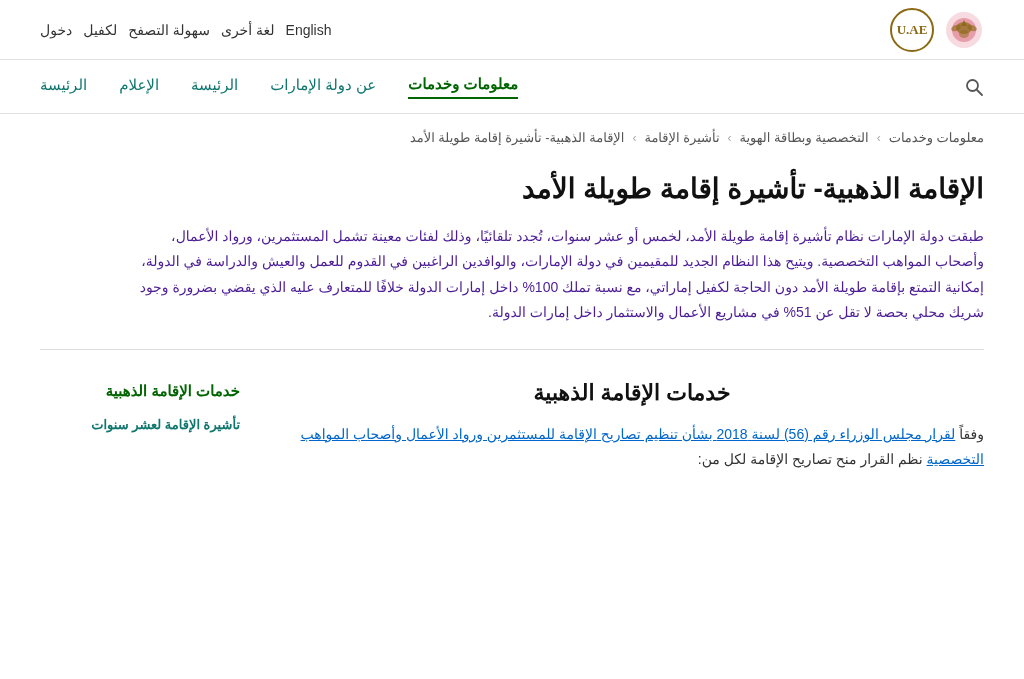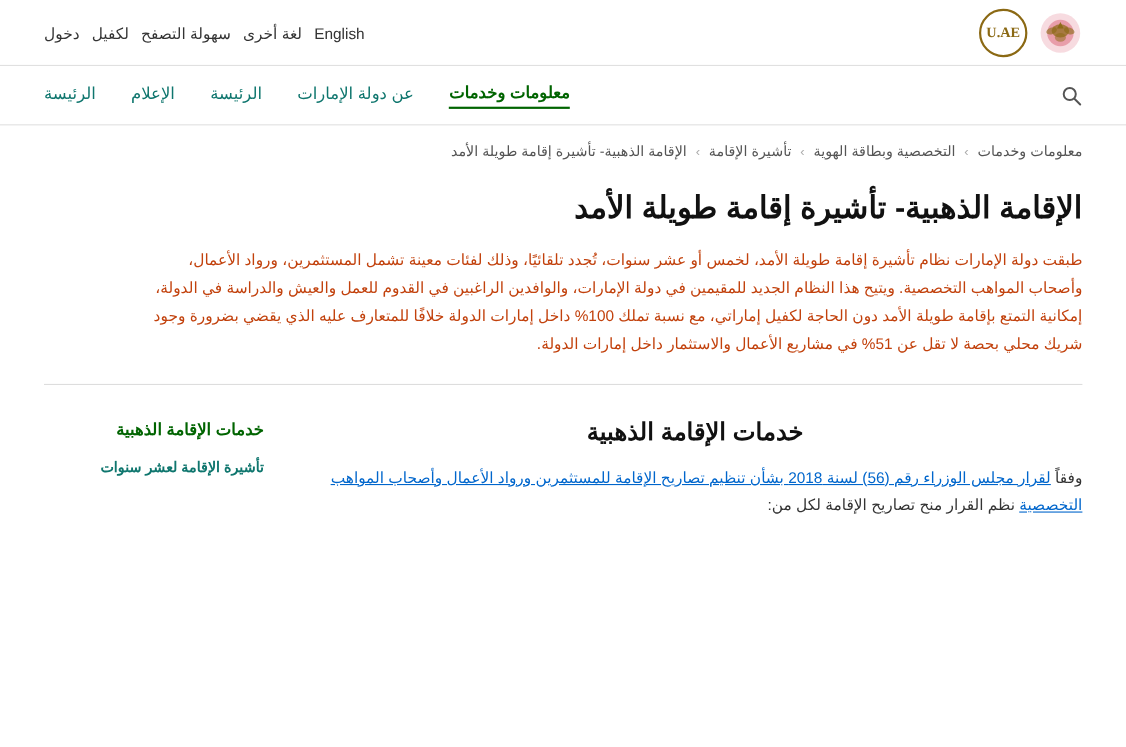--- a/index.html
+++ b/index.html
@@ -126,21 +126,21 @@
     .page-title {
       font-size: 28px;
       font-weight: bold;
       color: #111;
       margin-bottom: 16px;
       line-height: 1.4;
     }
 
     .page-description {
       font-size: 14px;
-      color: #c2410c;
+      color: #4c1d95;
       line-height: 1.8;
       max-width: 860px;
       margin-bottom: 24px;
       text-align: right;
     }
 
     .divider-line {
       border: none;
       border-top: 1px solid #ddd;
       margin-bottom: 30px;

